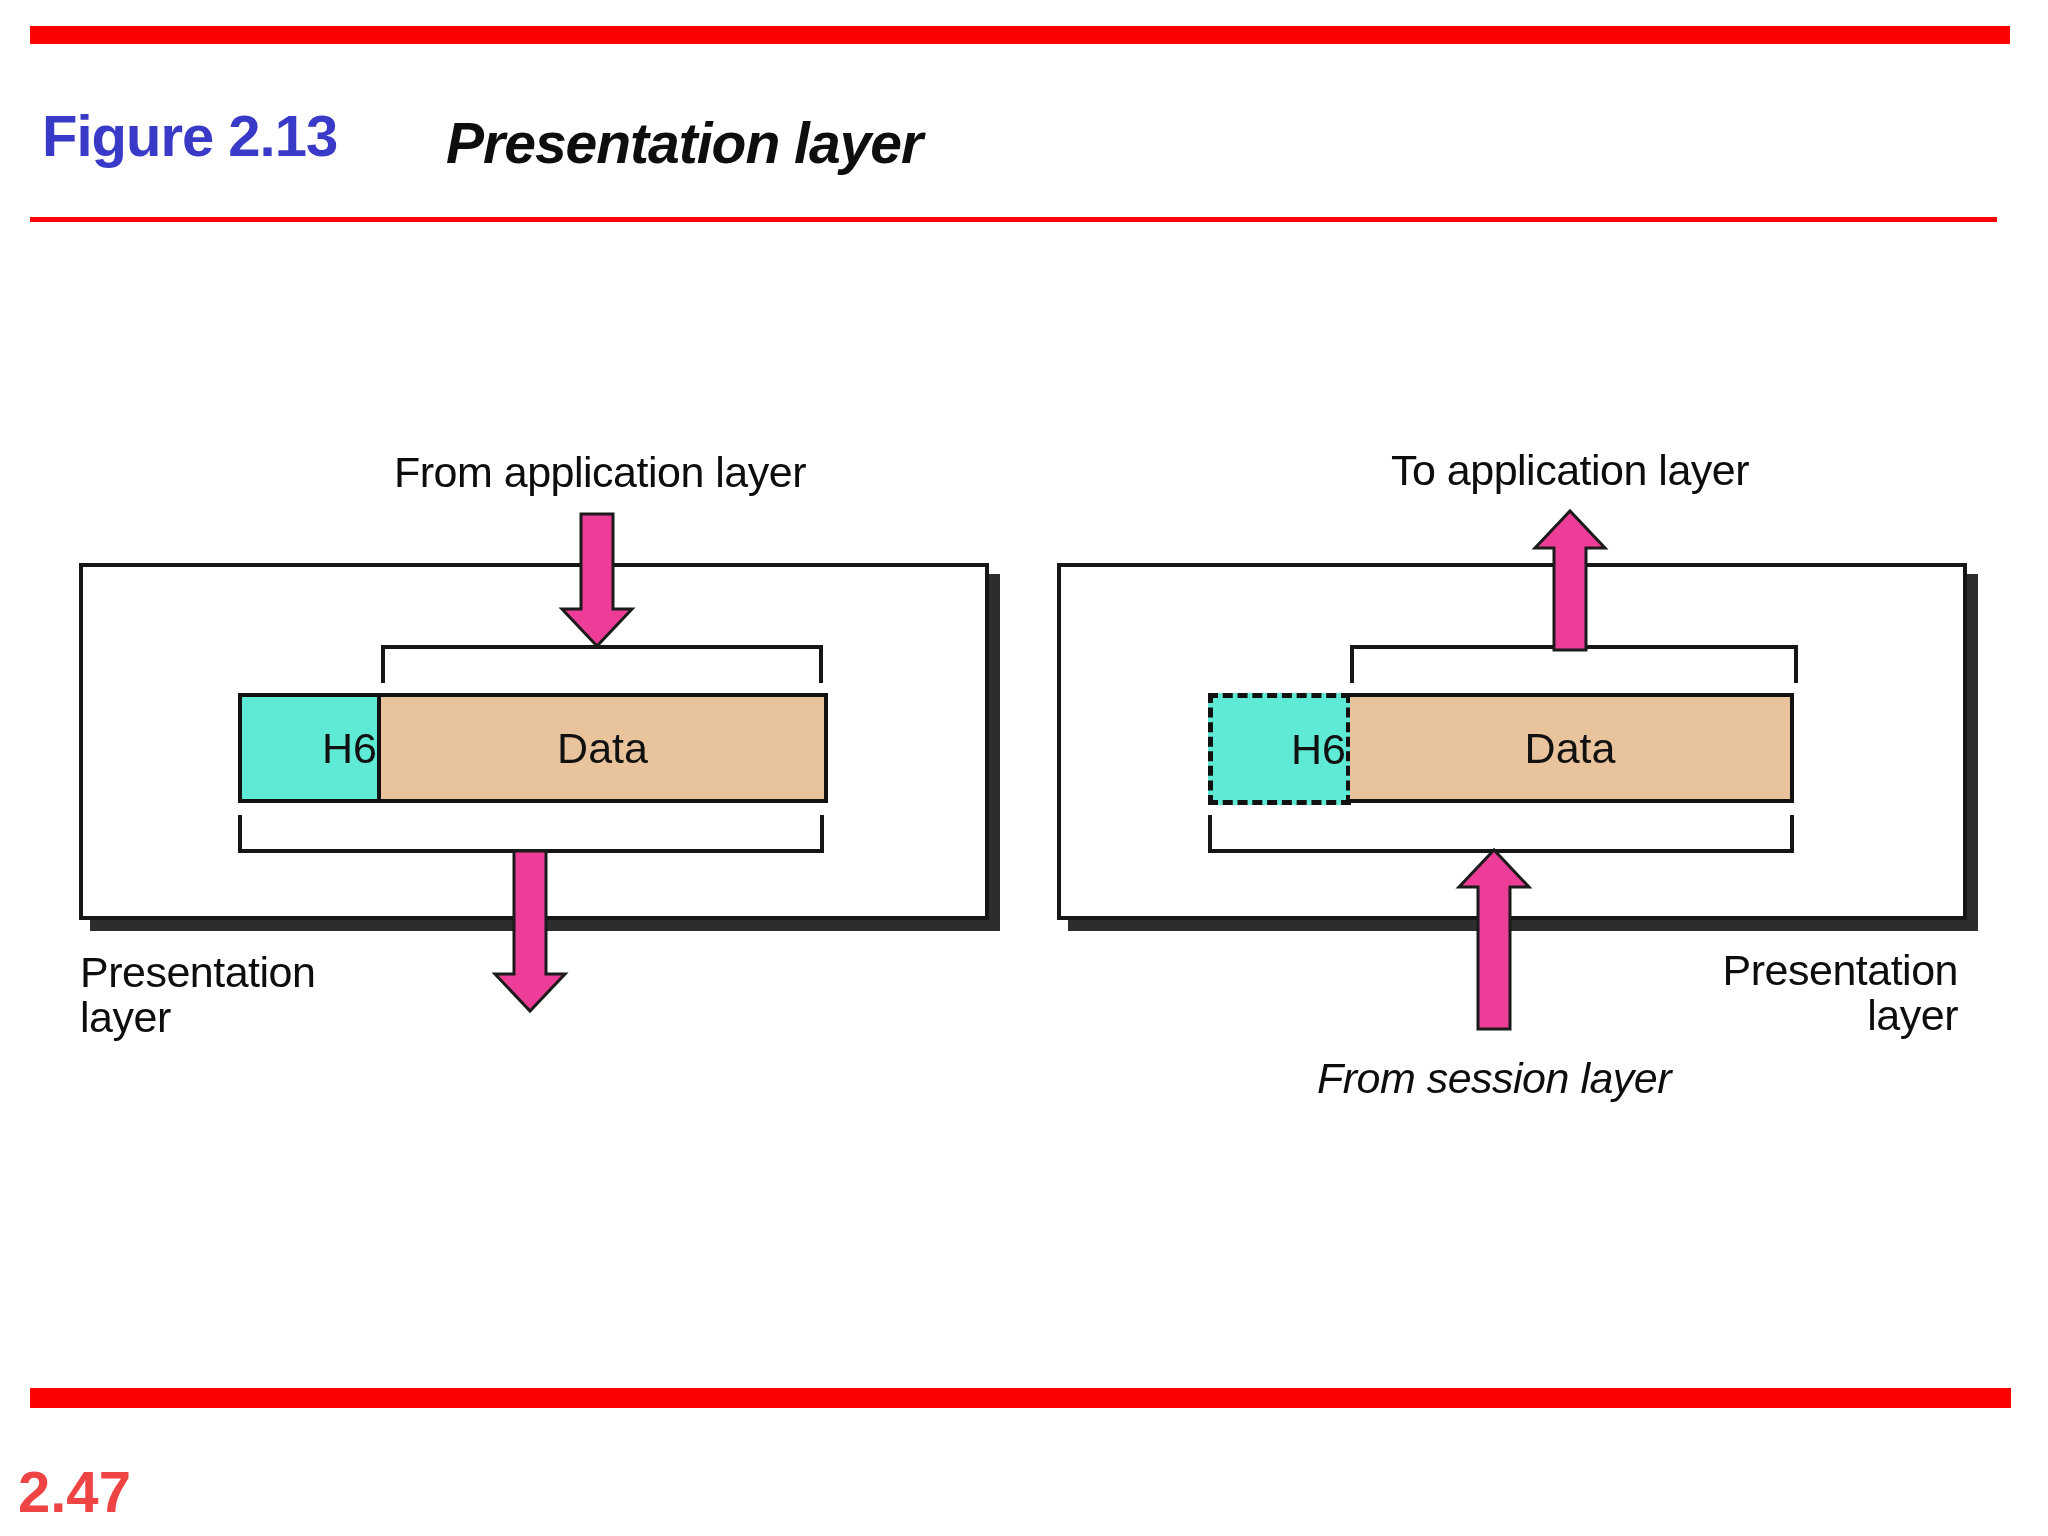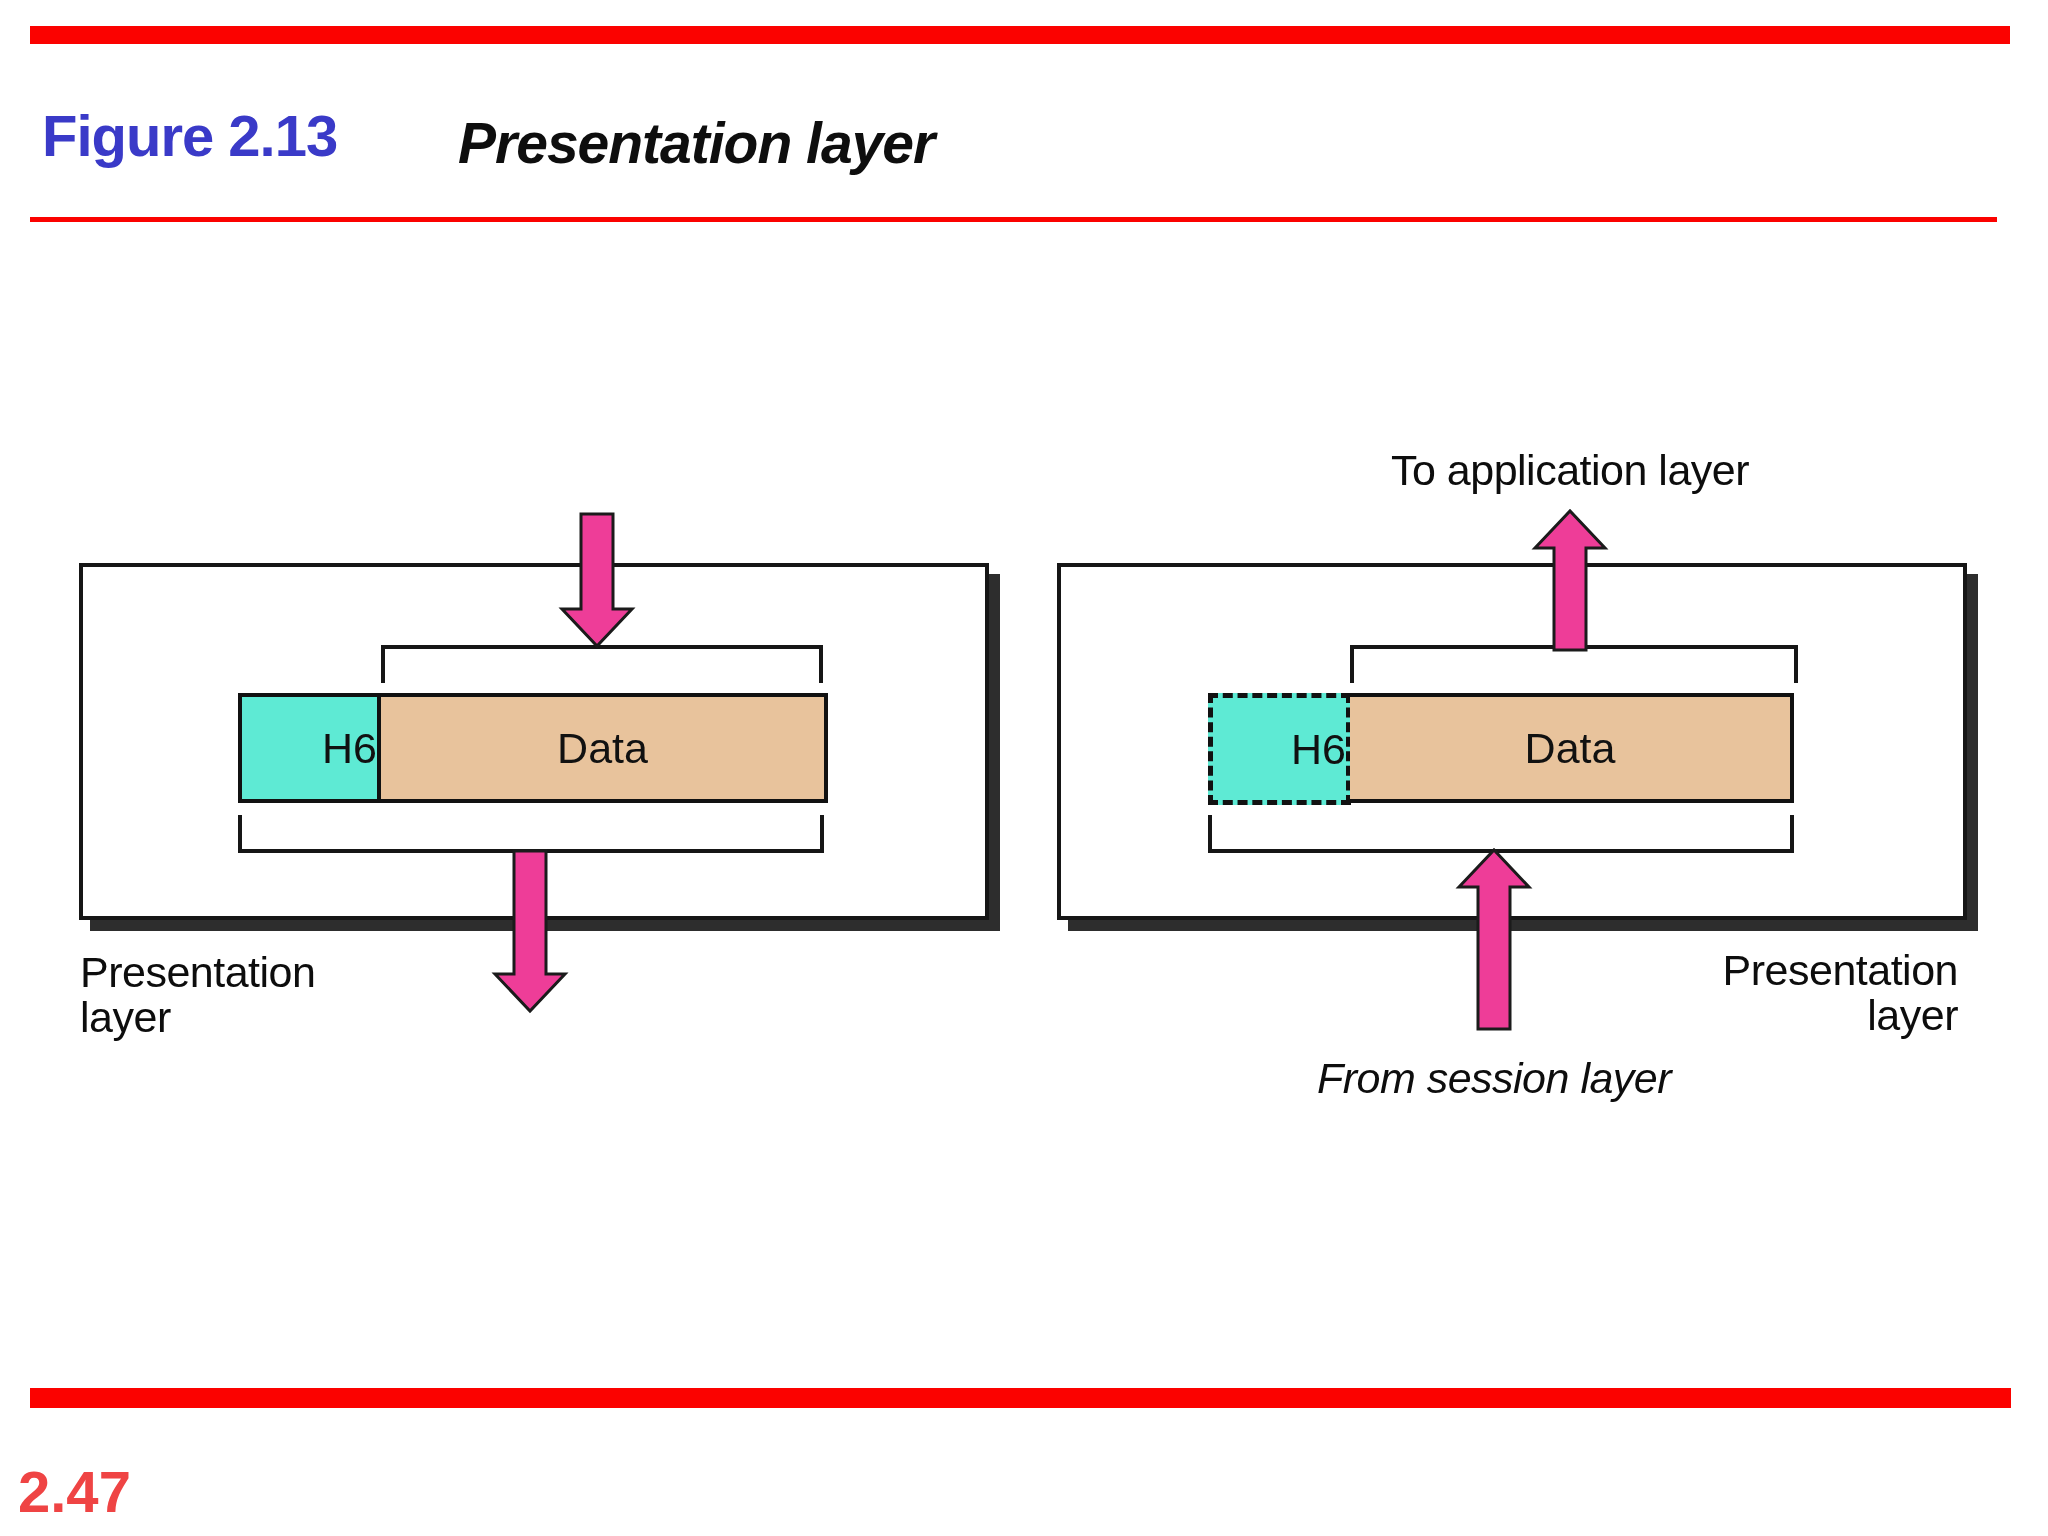--- a/index.html
+++ b/index.html
@@ -17,21 +17,21 @@
   #top-rule{left:30px;top:26px;width:1980px;height:18px;}
   #title-rule{left:30px;top:217px;width:1967px;height:5px;}
   #footer-rule{left:30px;top:1388px;width:1981px;height:20px;}
   
   #figure-label{
     left:42px;top:102px;
     font-size:58px;font-weight:bold;
     color:#3a3ac8;letter-spacing:-1px;
   }
   #figure-title{
-    left:458px;top:110px;
+    left:446px;top:110px;
     font-size:57px;font-weight:bold;font-style:italic;
     color:#0e0e0e;letter-spacing:-1px;
   }
   
   #page-number{
     left:18px;top:1458px;
     font-size:58px;font-weight:bold;color:#ef4444;
   }
   
   .layer-box{
@@ -102,20 +102,21 @@
 
 <div id="slide">
 
   <div id="top-rule" class="rule"></div>
   <div id="title-rule" class="rule"></div>
   <div id="footer-rule" class="rule"></div>
 
   <div id="figure-label" class="abs">Figure 2.13</div>
   <div id="figure-title" class="abs">Presentation layer</div>
 
+  <div class="flow-label" style="left:600px;top:448px;">From application layer</div>
 
   <div id="left-box" class="layer-box"></div>
 
   <div id="left-bracket-top" class="bracket-top"></div>
 
   <div id="left-h6" class="pdu h6-cell">
     <span>H6</span>
   </div>
   <div id="left-data" class="pdu data-cell">
     <span>Data</span>

